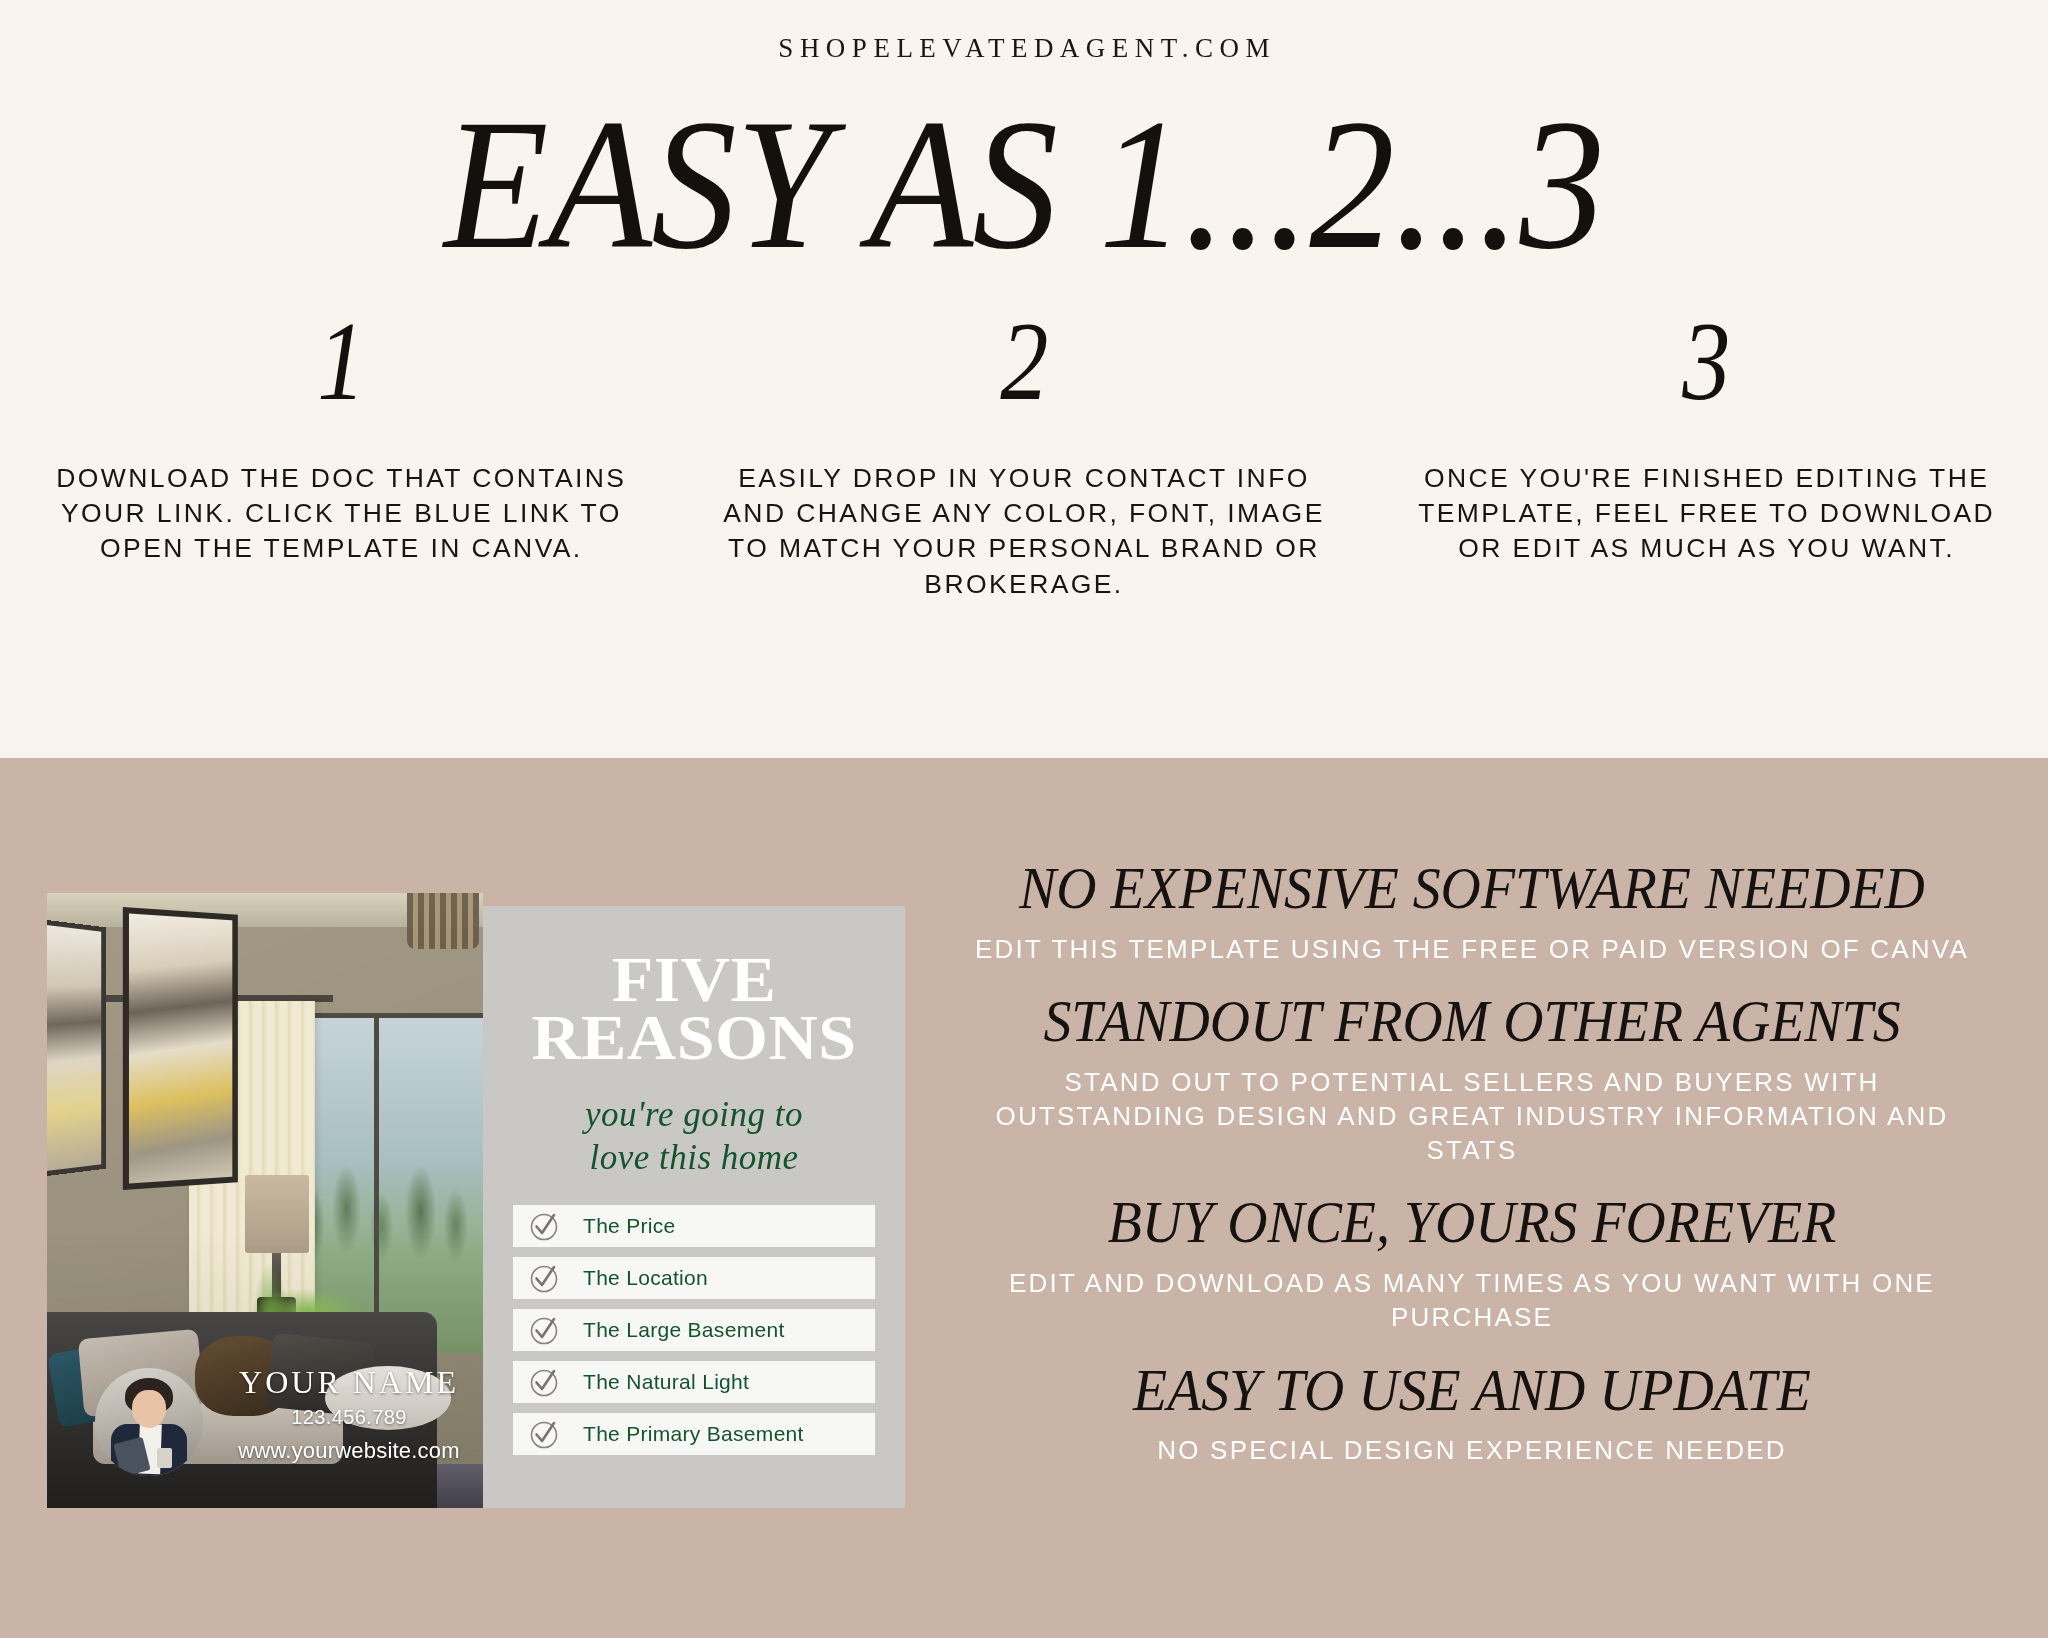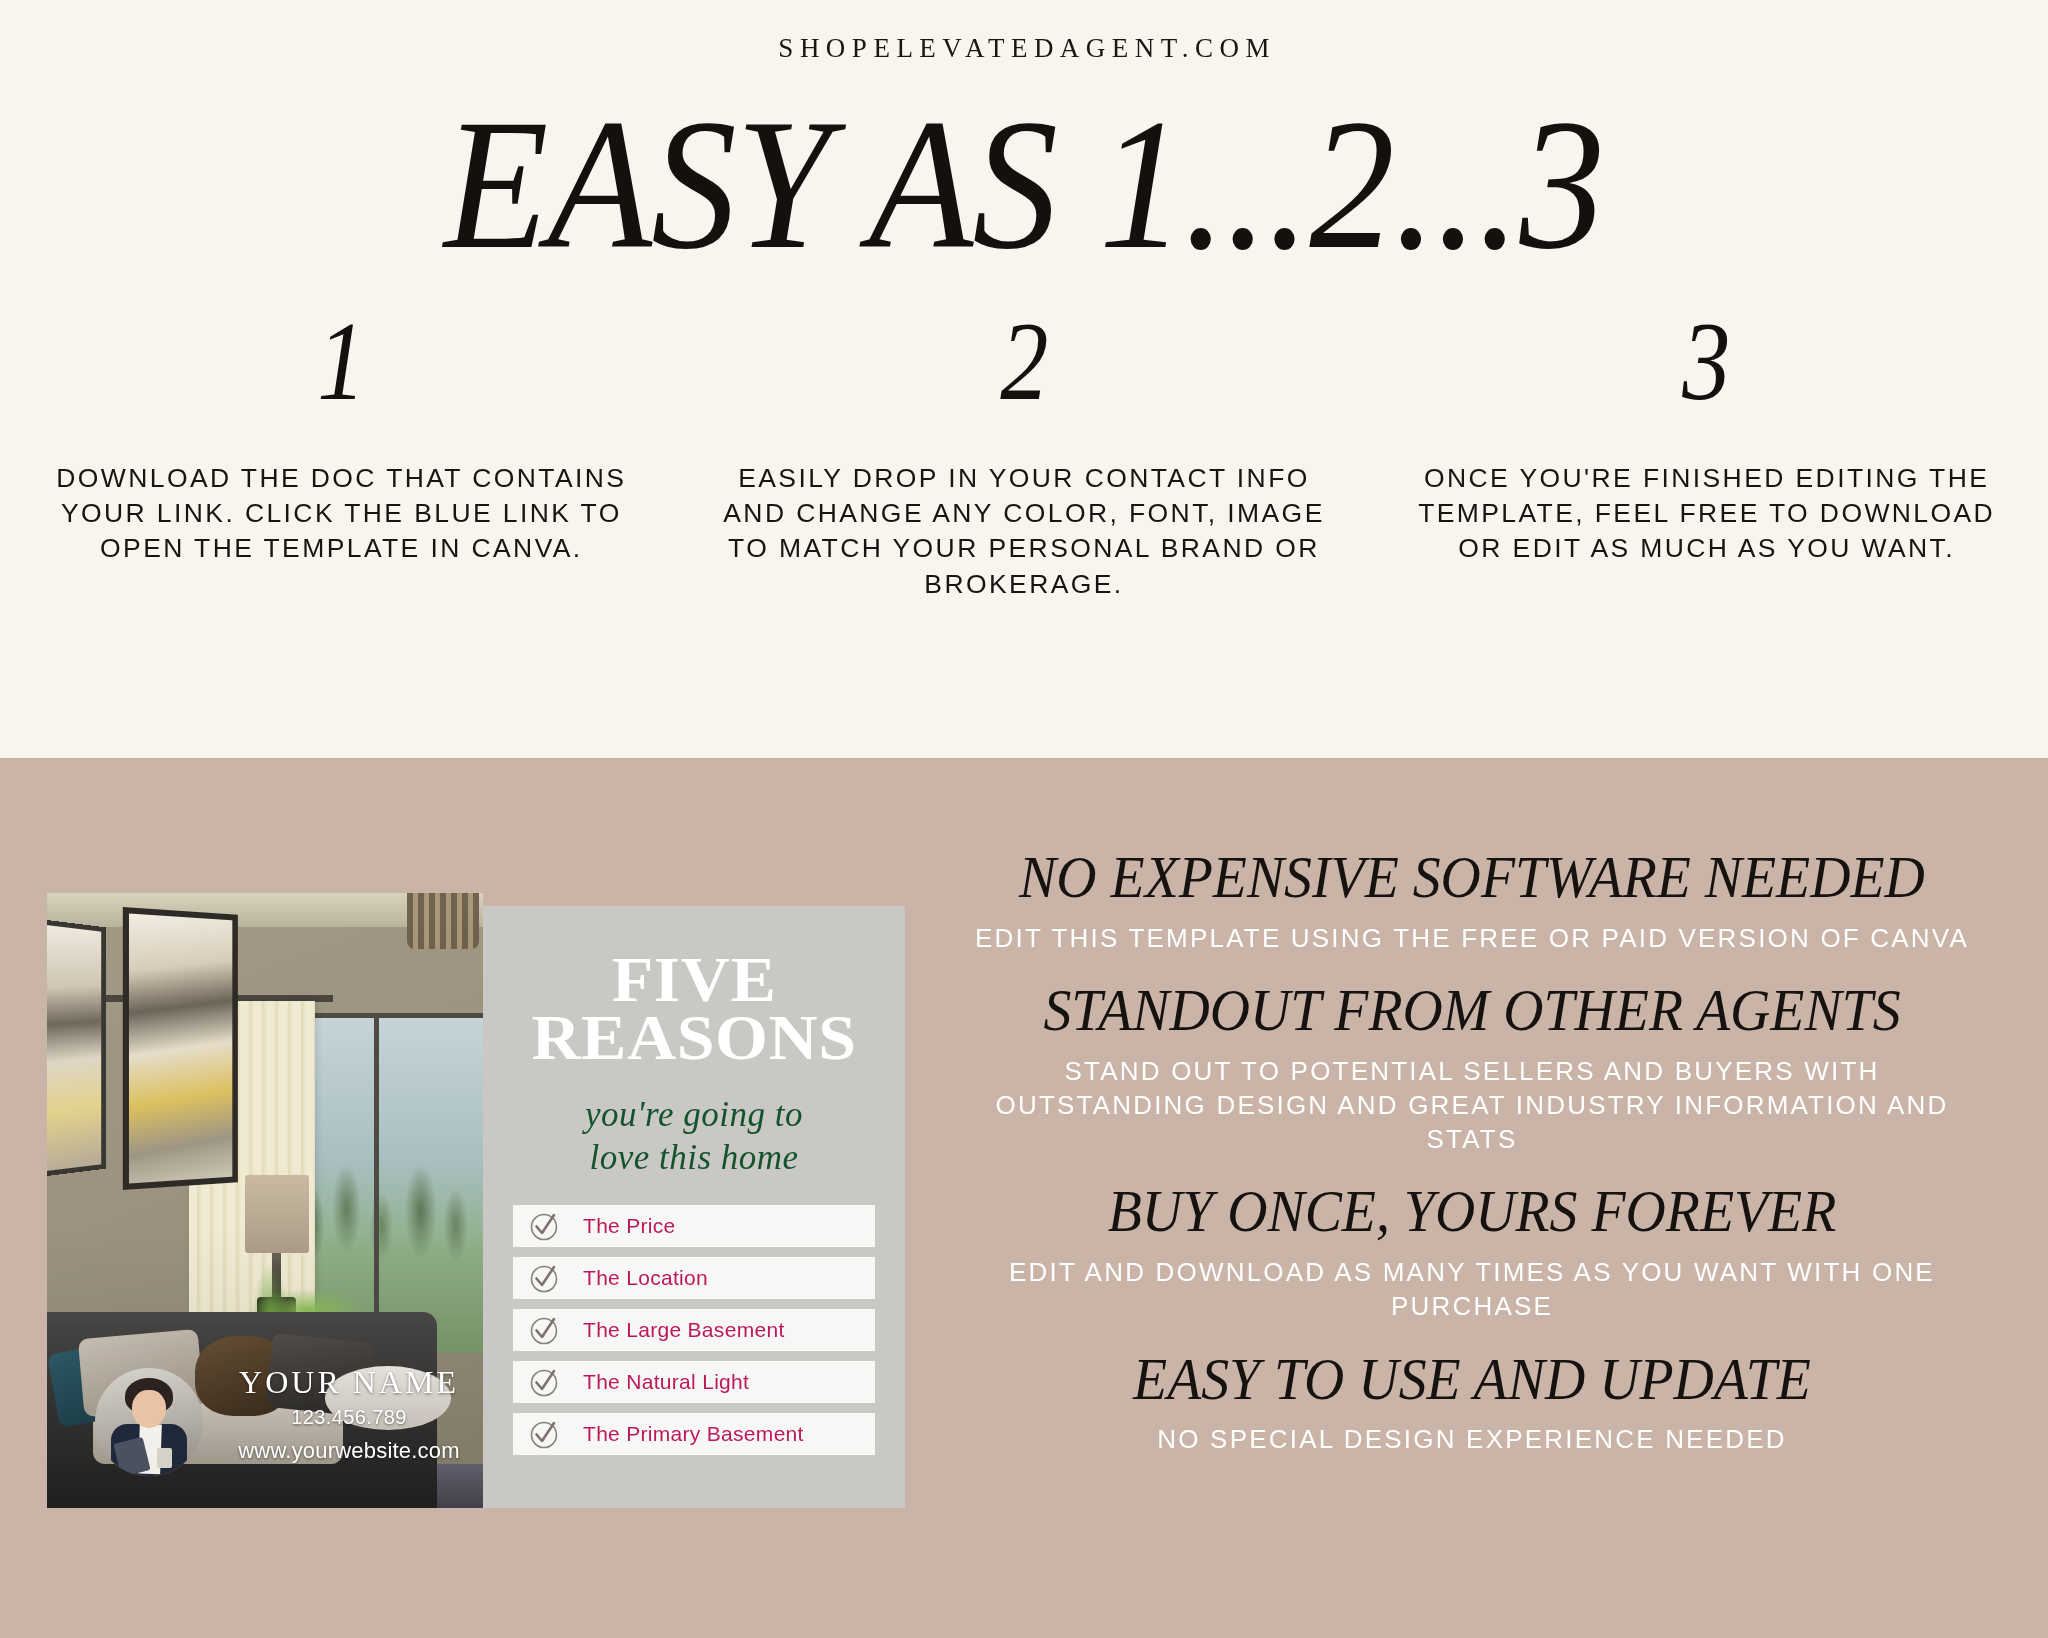--- a/index.html
+++ b/index.html
@@ -289,27 +289,27 @@
     height: 42px;
     margin-bottom: 10px;
     padding-left: 14px;
   }
   .check-icon { width: 34px; height: 34px; flex: 0 0 34px; position: relative; }
   .check-icon svg { display:block; }
   .check-label {
     margin-left: 22px;
     font-family: "Liberation Sans", sans-serif;
     font-size: 21px;
-    color: #be185d;
+    color: #14532d;
     letter-spacing: .3px;
   }
 
   
   .benefits {
-    position: absolute; left: 920px; top: 88px; width: 1104px;
+    position: absolute; left: 920px; top: 99px; width: 1104px;
   }
   .benefit { text-align: center; margin-bottom: 24px; }
   .benefit-heading {
     font-family: "Liberation Serif", serif;
     font-style: italic;
     font-size: 60px;
     line-height: 1.06;
     color: #16120f;
     letter-spacing: 0px;
     transform: scaleX(0.93);

